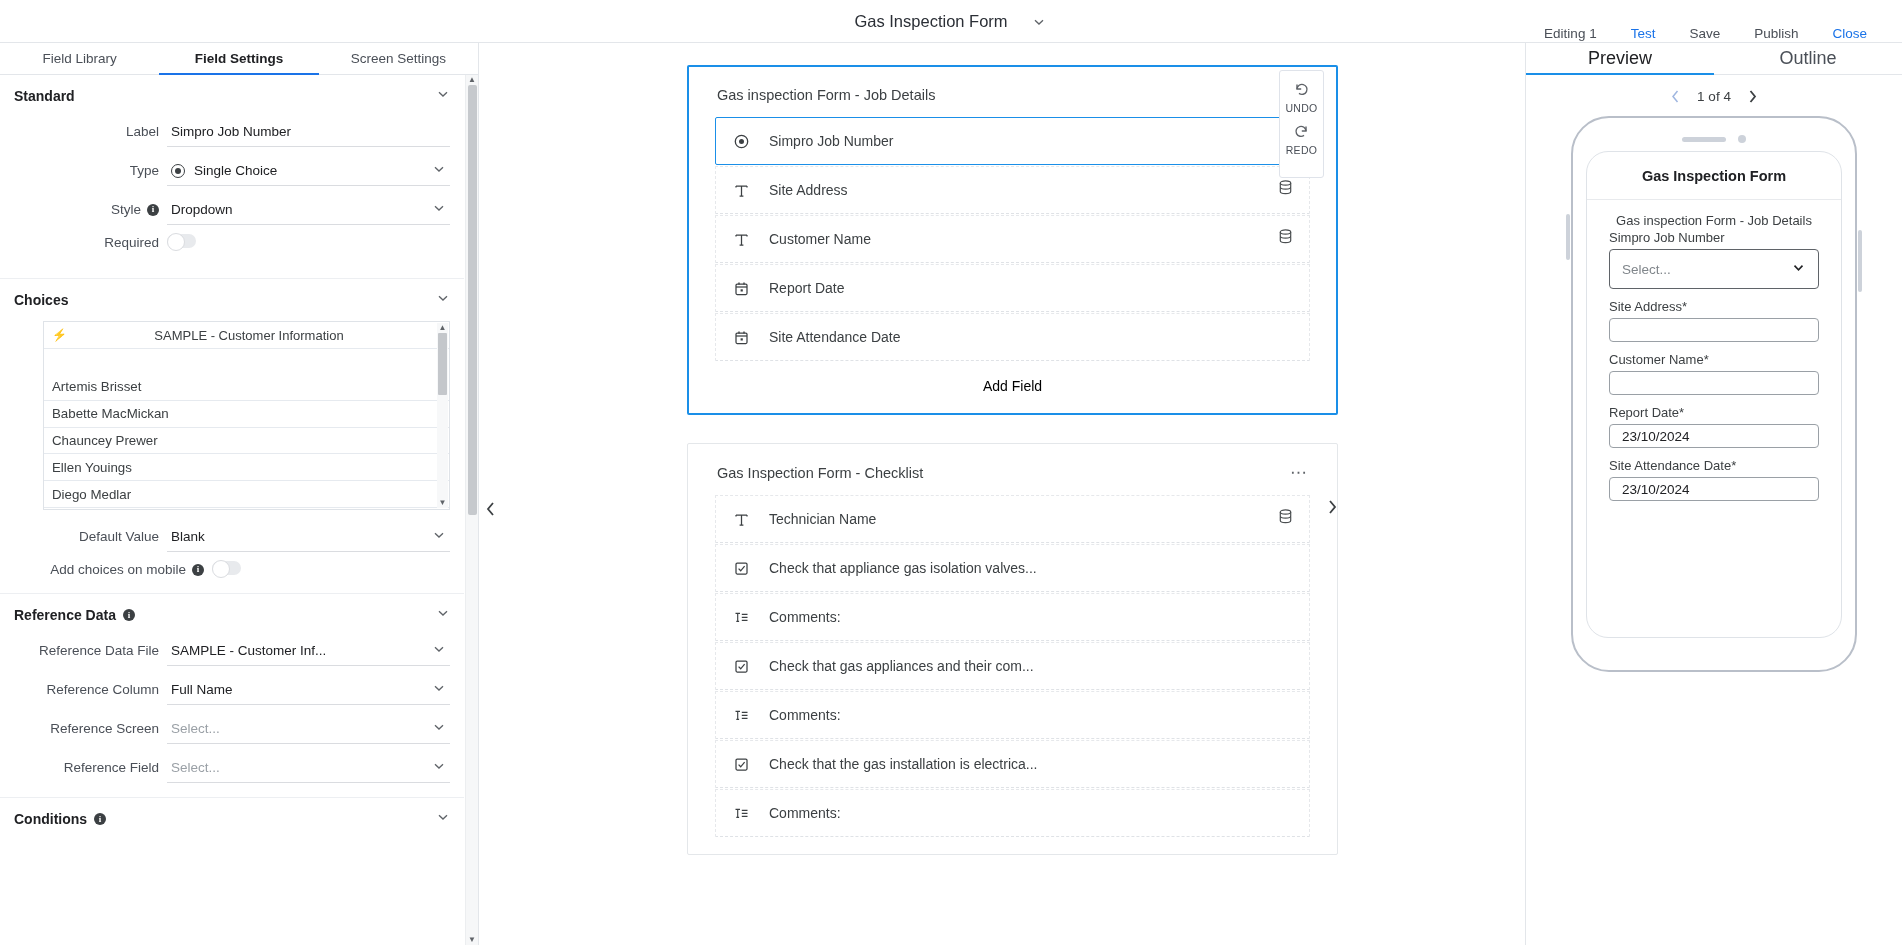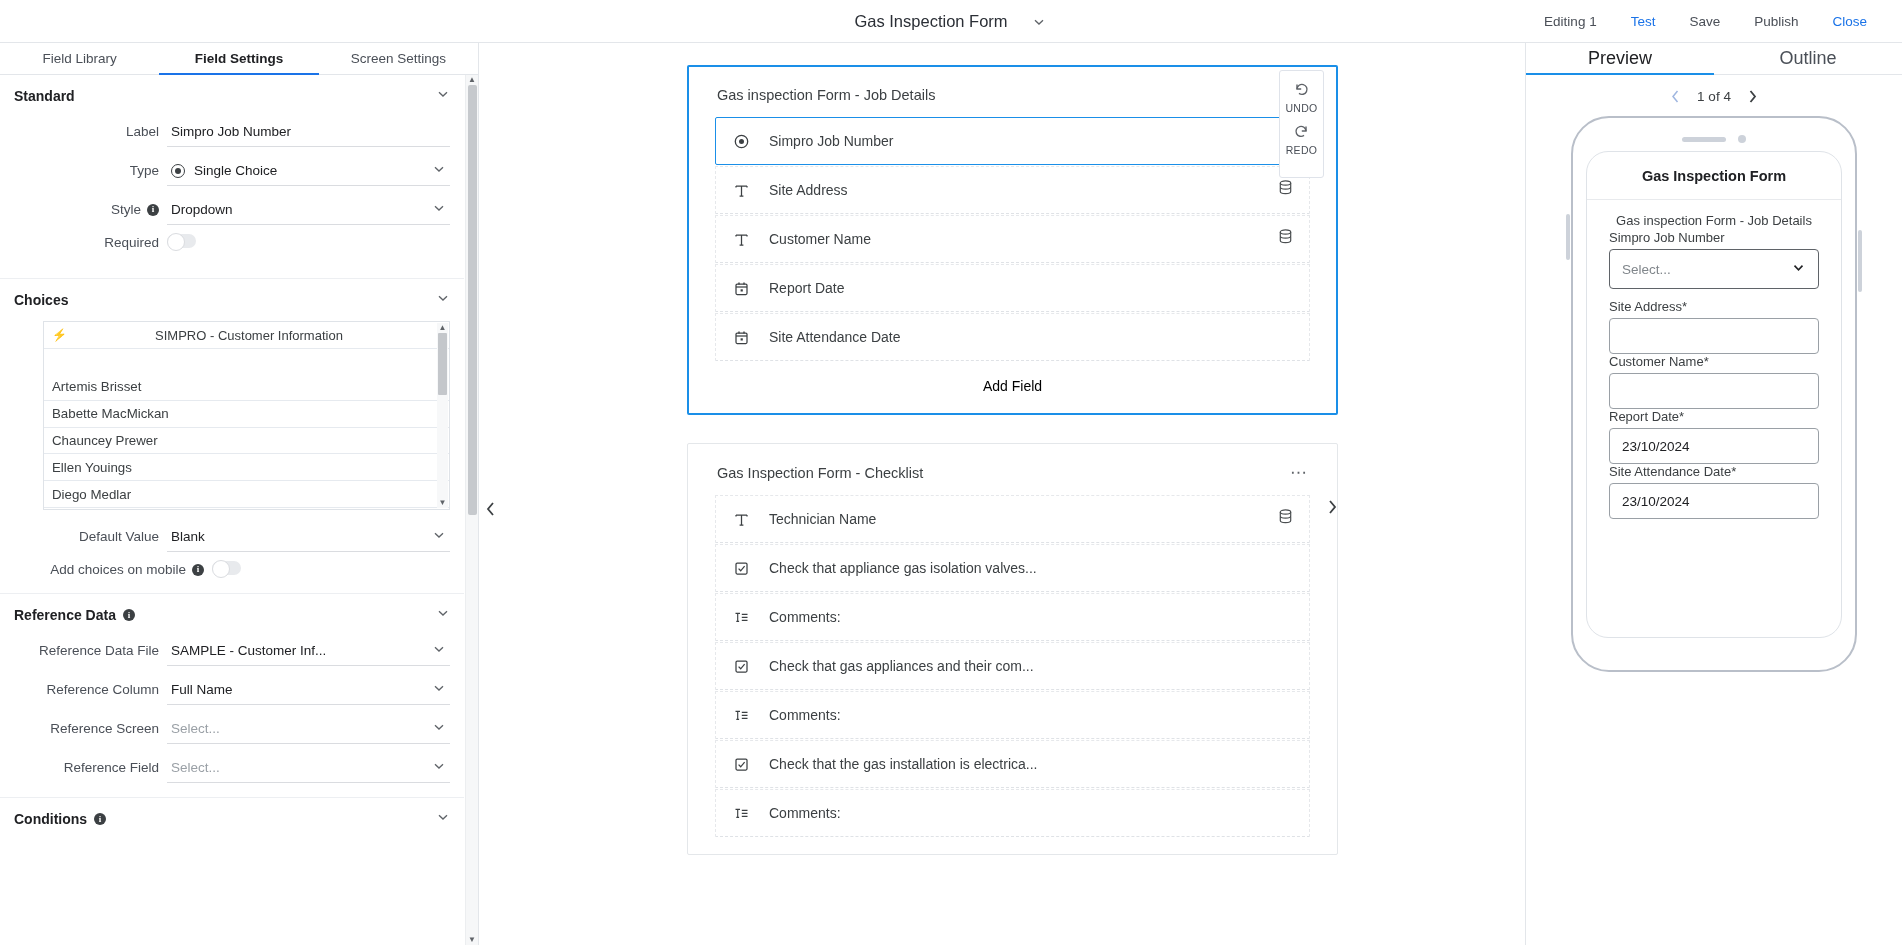--- a/index.html
+++ b/index.html
@@ -31,21 +31,21 @@
     position: absolute; left: 0; right: 0; top: 0; height: 43px;
     display: flex; align-items: center; justify-content: center; gap: 22px;
   }
   .doc-title { font-size: 16.5px; color: #2b2f36; font-weight: 400; }
   .caret-btn {
     width: 18px; height: 18px; display: flex;
     align-items: center; justify-content: center; cursor: pointer;
   }
   .caret-btn svg { display: block; }
   .topbar-actions {
-    position: absolute; right: 18px; top: 0; height: 43px;
+    position: absolute; right: 18px; top: 12px; height: 43px;
     display: flex; align-items: center; gap: 0;
   }
   .topbar-actions .act {
     font-size: 13.5px; color: #4a4f57; padding: 6px 17px;
     cursor: pointer; white-space: nowrap;
   }
   .topbar-actions .act.blue { color: #1a73e8; }
   .topbar-actions .act.plain { cursor: default; color: #4a4f57; }
 
   
@@ -259,22 +259,22 @@
   }
   .ph-divider { height: 1px; background: #e8eaed; margin: 0 -22px 13px -22px; }
   .ph-section { text-align: center; font-size: 13px; color: #3c4043; margin-bottom: 2px; }
   .ph-label { font-size: 13px; color: #3c4043; margin: 0 0 4px 0; }
   .ph-select {
     height: 40px; border: 1px solid #5f6368; border-radius: 4px;
     display: flex; align-items: center; padding: 0 12px; margin-bottom: 10px;
   }
   .ph-select .ph-ph { flex: 1; color: #80868b; font-size: 13.5px; }
   .ph-input {
-    height: 36px; border: 1px solid #9aa0a6; border-radius: 4px;
-    display: flex; align-items: center;
+    height: 24px; border: 1px solid #9aa0a6; border-radius: 4px;
+    margin-bottom: 10px; display: flex; align-items: center;
     padding: 8px 12px; font-size: 13.5px; color: #202124;
   }
 </style>
 </head>
 <body>
 
 <div class="app">
 
   <div class="topbar">
     <div class="logo">
@@ -375,21 +375,21 @@
             <span class="chev">
               <svg width="14" height="14" viewBox="0 0 14 14">
                   <path d="M3 5.2 L7 9 L11 5.2" fill="none" stroke="#5f6368" stroke-width="1.3"></path>
                 </svg>
             </span>
           </div>
 
           <div class="choices-box">
             <div class="choice-head">
               <span class="bolt">⚡</span>
-              <span class="ch-title">SIMPRO - Customer Information</span>
+              <span class="ch-title">SAMPLE - Customer Information</span>
             </div>
             <div class="choice-list">
               <div class="choice-item">Artemis Brisset</div>
               <div class="choice-item">Babette MacMickan</div>
               <div class="choice-item">Chauncey Prewer</div>
               <div class="choice-item">Ellen Youings</div>
               <div class="choice-item">Diego Medlar</div>
               <div class="choice-item">Frank Creany</div>
             </div>
             <div class="ch-scrollbar">

